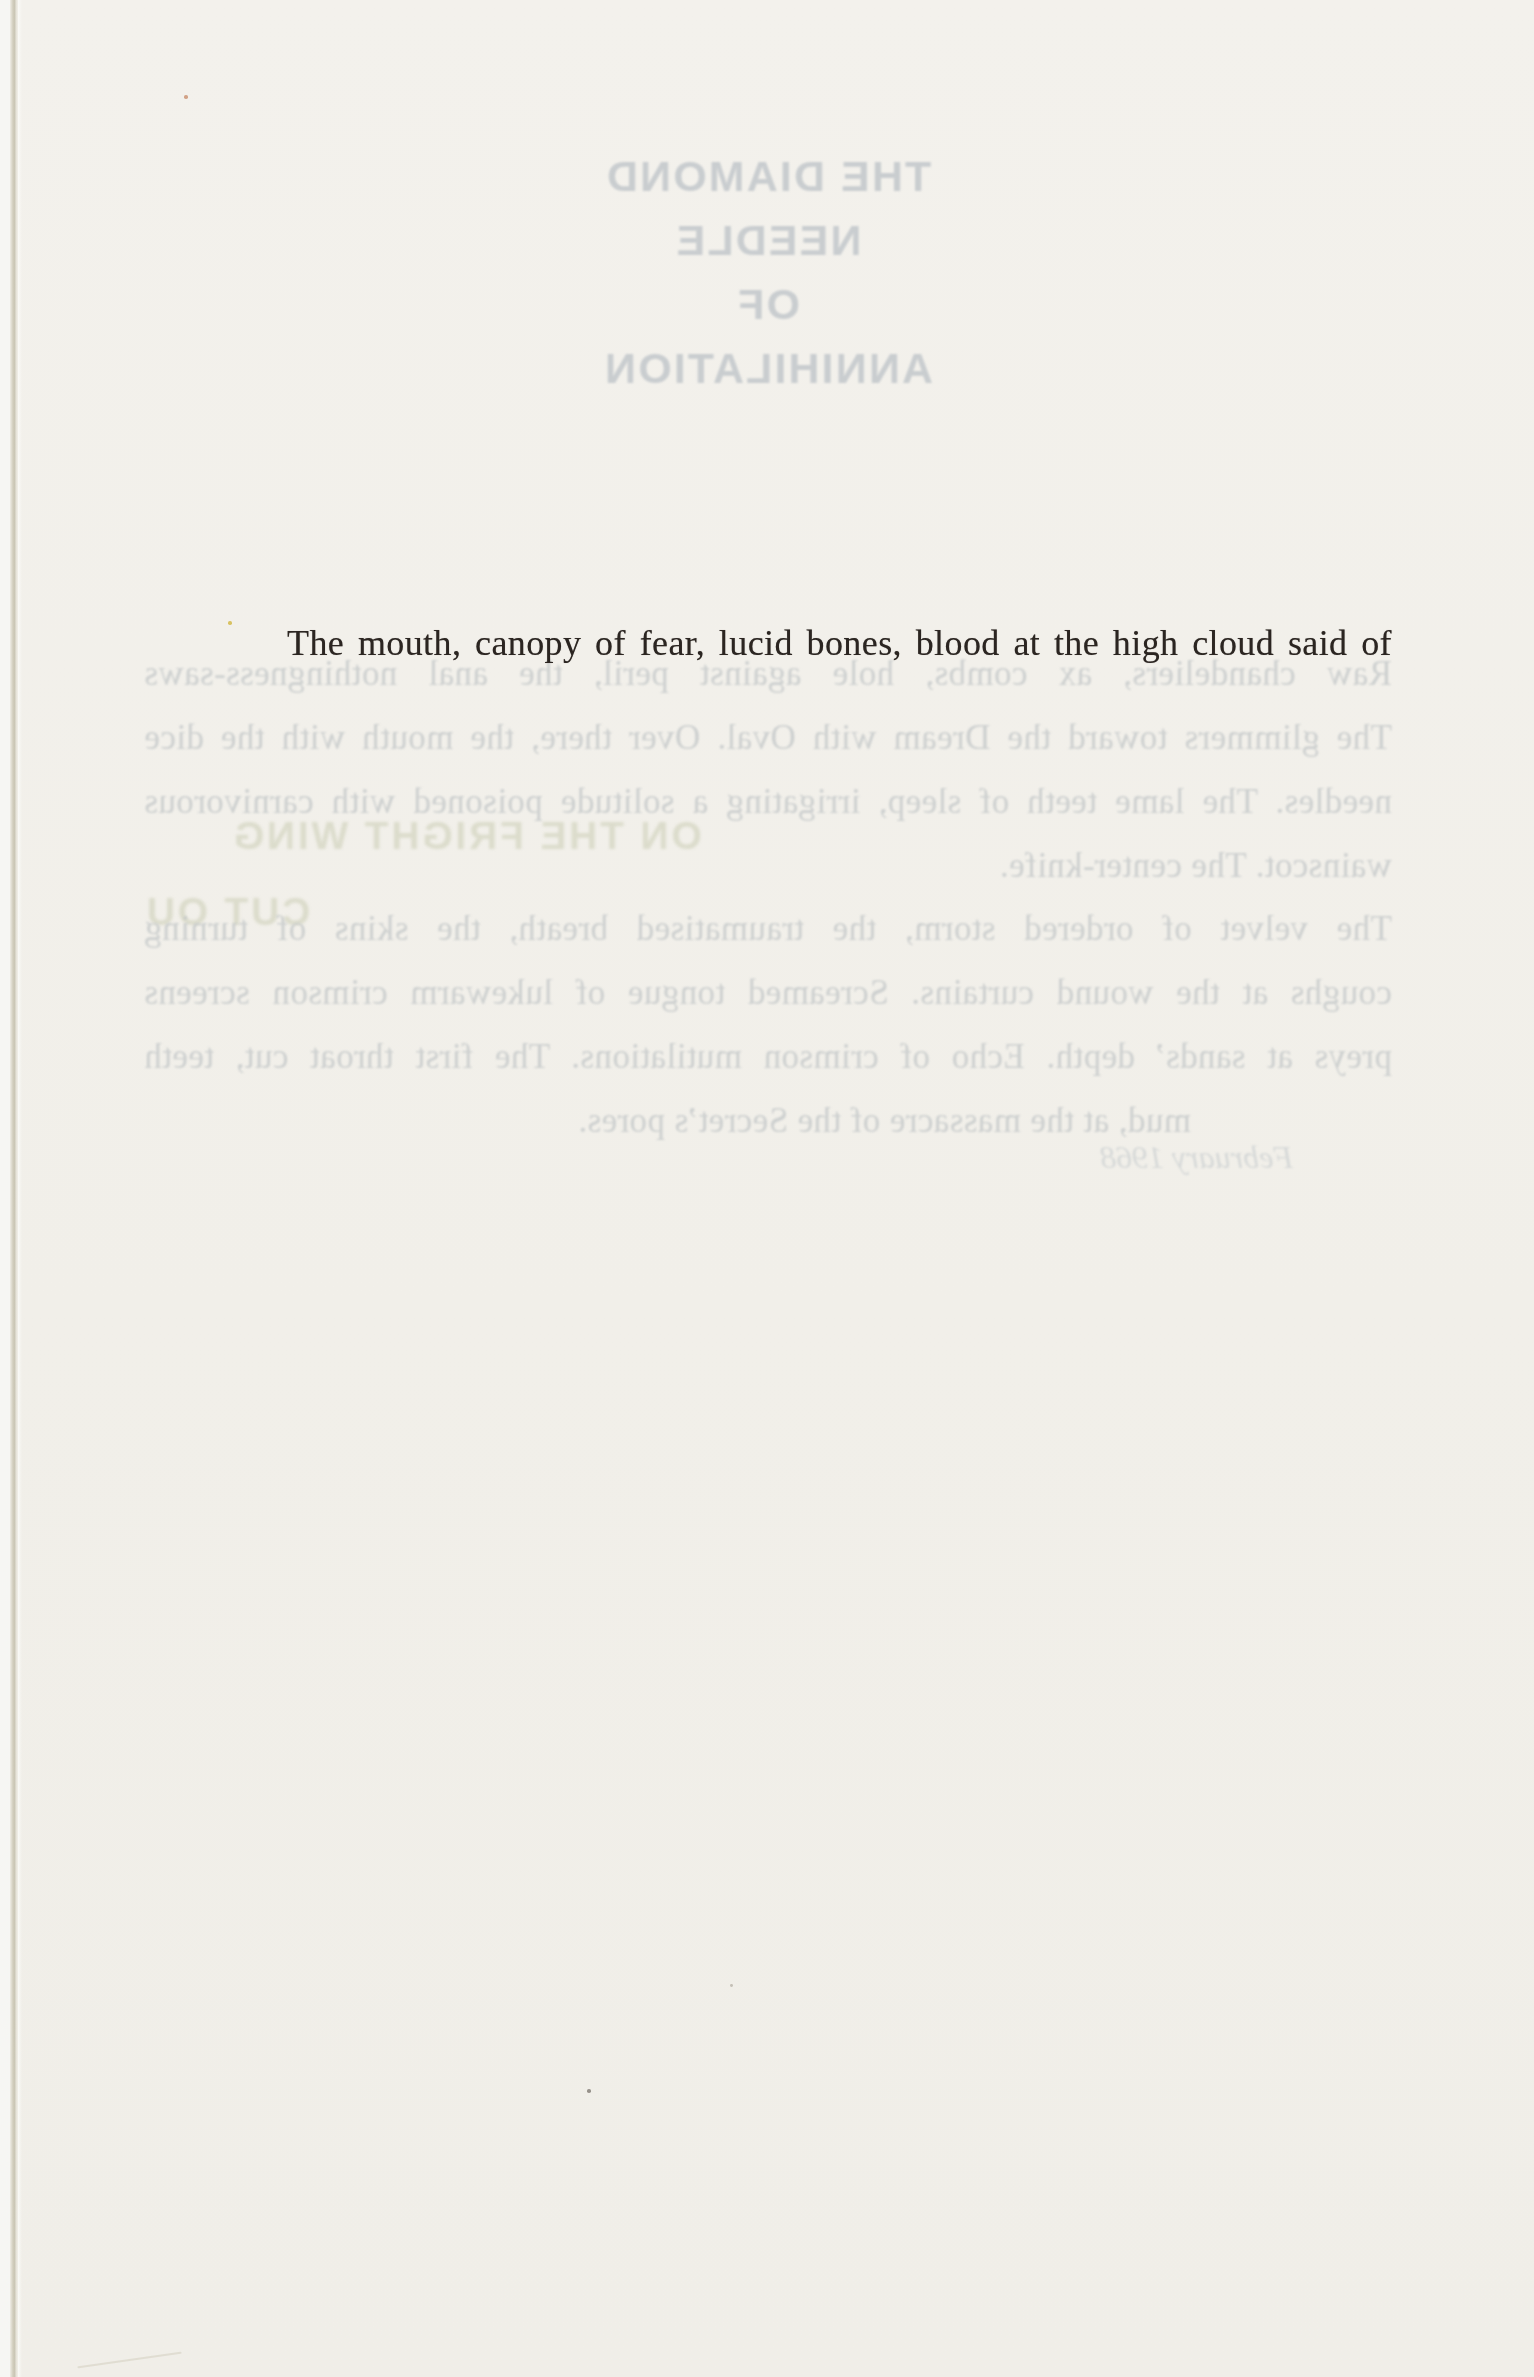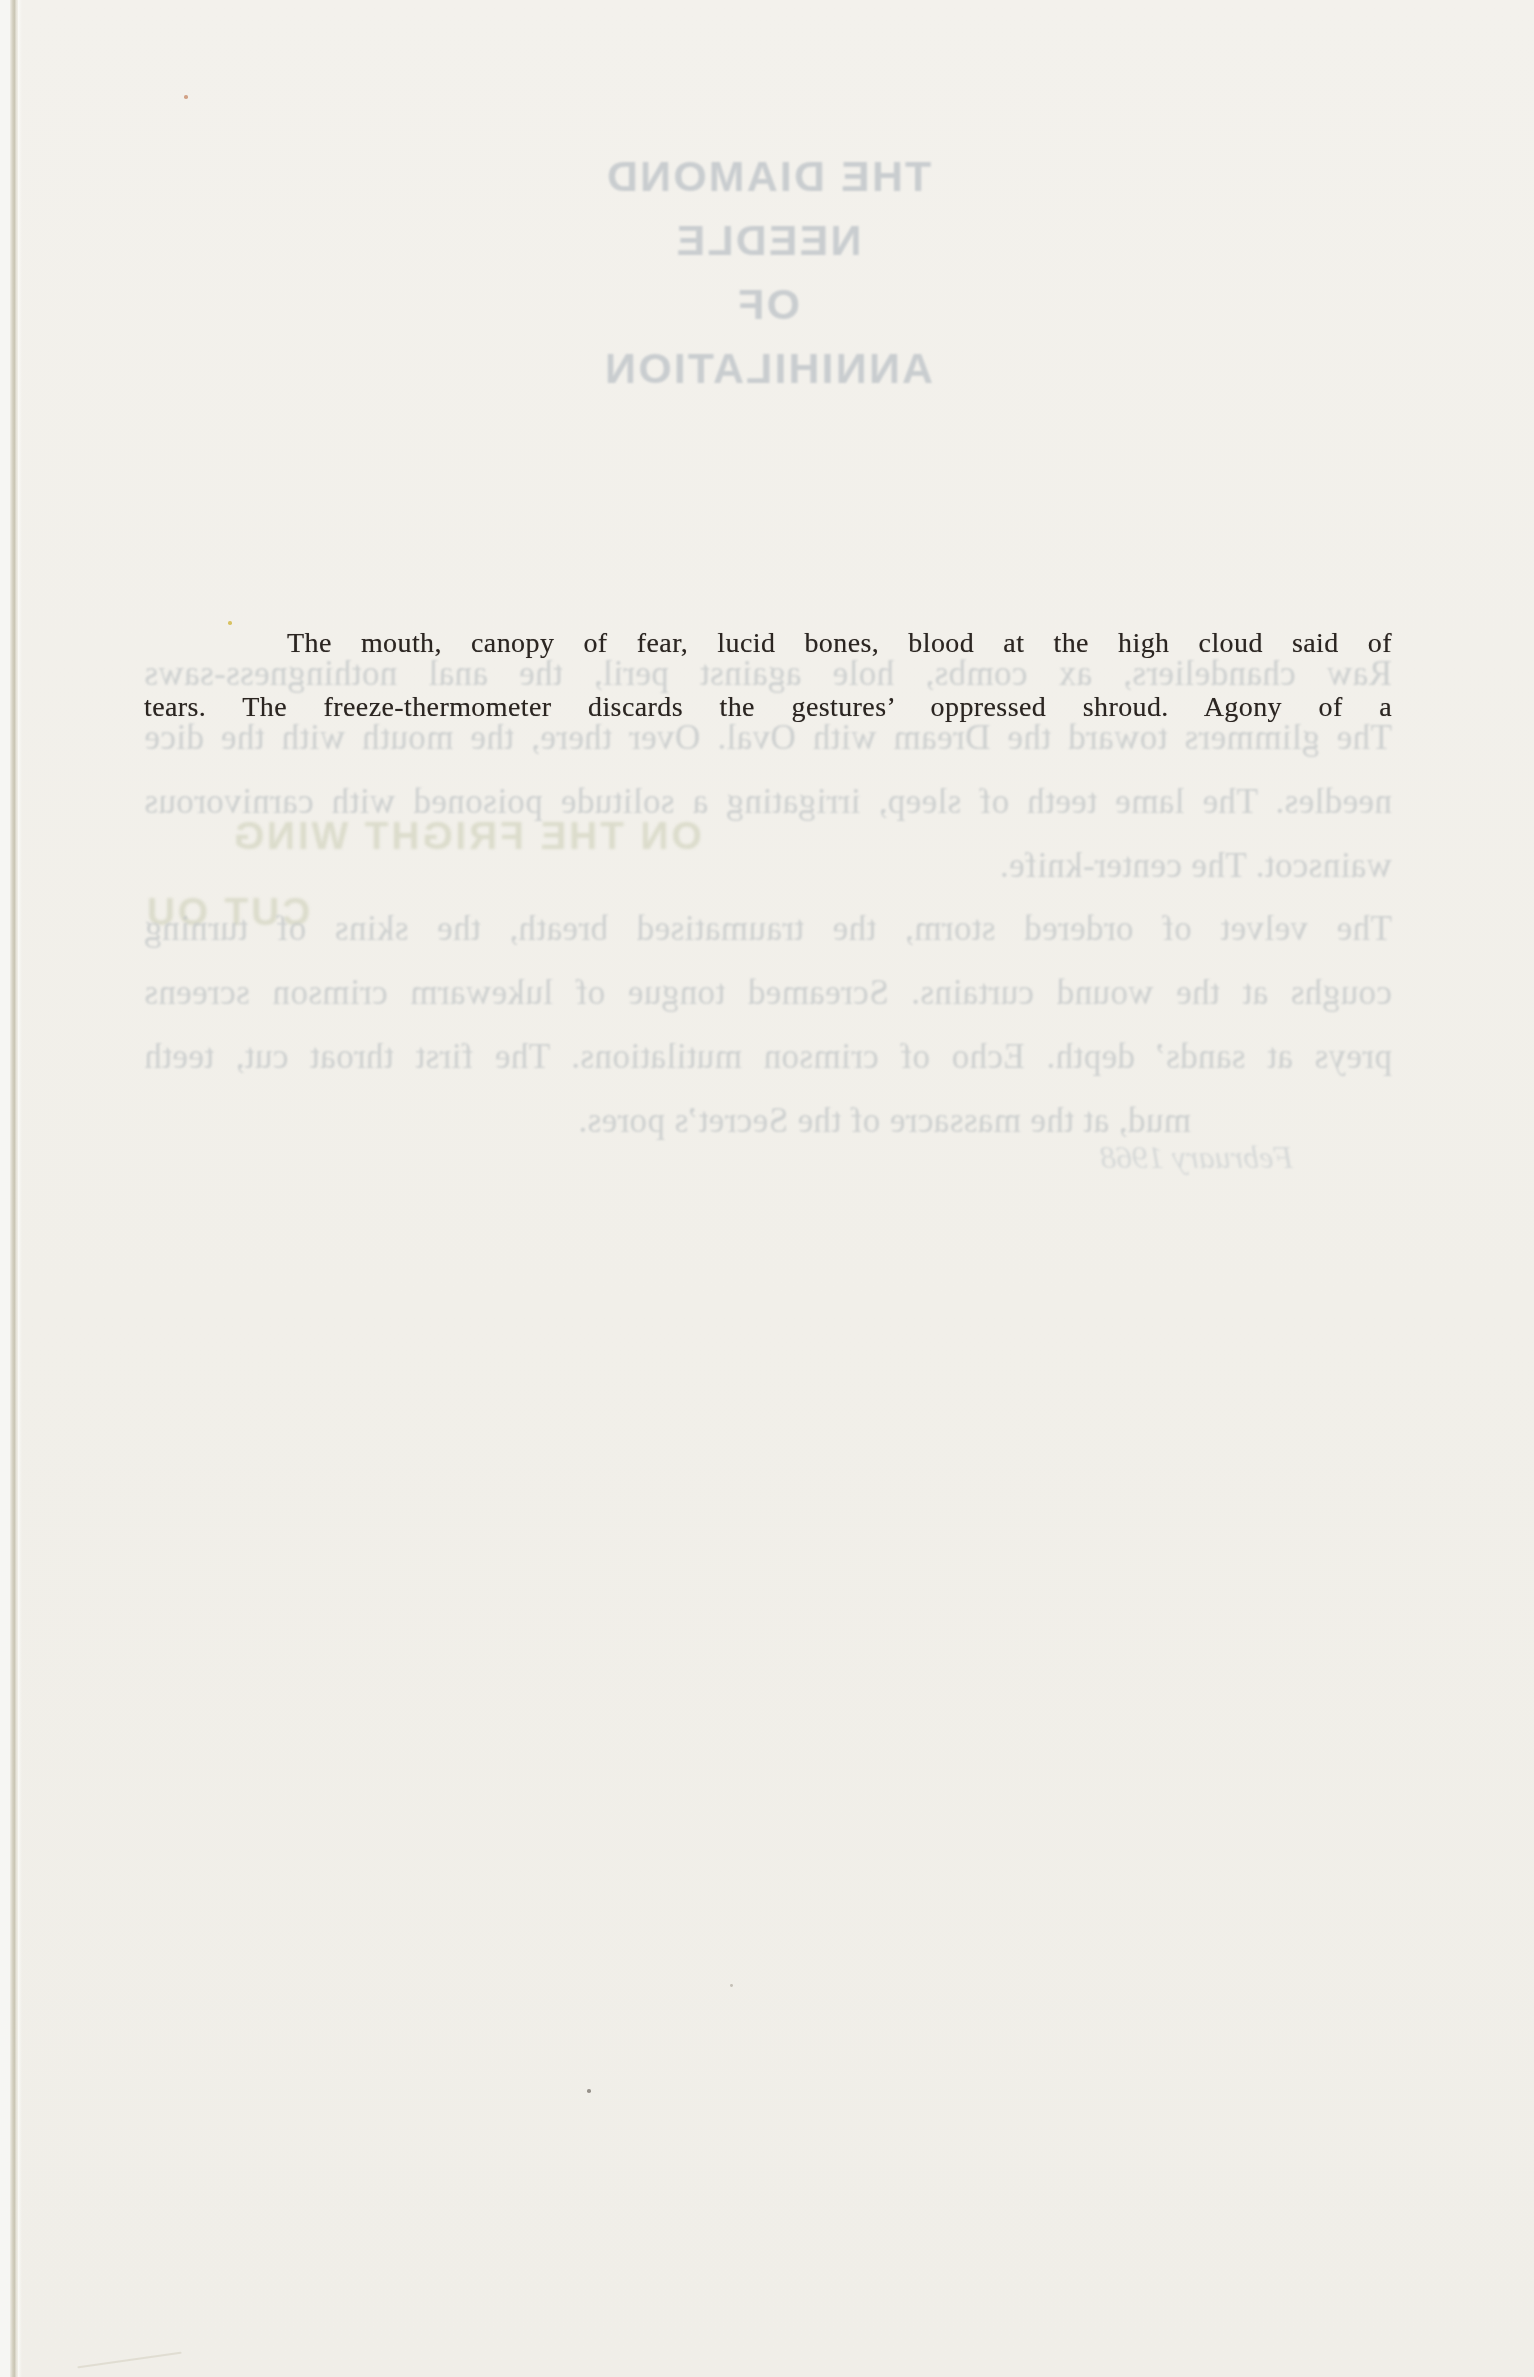--- a/index.html
+++ b/index.html
@@ -13,21 +13,21 @@
   
   .scan-strip{position:absolute;left:0;top:0;width:11.2px;height:100%;background:#f6f6f3;}
   .page-edge{position:absolute;left:9.8px;top:0;width:8.4px;height:100%;
     background:linear-gradient(90deg,#efede6 0%,#d3cfbf 35%,#c9c5b4 55%,#e7e4da 80%,#f1efe9 100%);}
   .page-edge-hi{position:absolute;left:18px;top:0;width:4.2px;height:100%;
     background:linear-gradient(90deg,#fafaf7 0%,rgba(250,250,247,0) 100%);}
 
   
   .poem{
     position:absolute;left:144px;top:611px;width:1248px;
-    font-size:28px;line-height:64px;color:#2b2521;
+    font-size:36px;line-height:64px;color:#2b2521;
     text-shadow:0 0 0.7px rgba(43,37,33,.45);
     letter-spacing:0.4px;
   }
   .pline{height:64px;white-space:nowrap;}
   .pline.just{white-space:normal;text-align:justify;text-align-last:justify;}
   .pline.ind{padding-left:143px;}
   .pline.ind.just{padding-left:0;text-indent:143px;}
 
   
   .bleed{
@@ -95,21 +95,20 @@
 
   <div class="bleed just" style="top:897px">The velvet of ordered storm, the traumatised breath, the skins of turning</div>
   <div class="bleed just" style="top:961px">coughs at the wound curtains. Screamed tongue of lukewarm crimson screens</div>
   <div class="bleed just" style="top:1025px">preys at sands’ depth. Echo of crimson mutilations. The first throat cut, teeth</div>
   <div class="bleed short" style="left:757px;width:434px;top:1089px">mud, at the massacre of the Secret’s pores.</div>
 
   <div class="bleed-date">February 1968</div>
 
   <div class="poem">
     <div class="pline ind just">The mouth, canopy of fear, lucid bones, blood at the high cloud said of</div>
-    <div class="pline just">tears. The freeze-thermometer discards the gestures’ oppressed shroud. Agony of a</div>
   </div>
 
   <div class="speck s1"></div>
   <div class="speck s2"></div>
   <div class="speck s3"></div>
   <div class="speck s4"></div>
   <div class="scratch"></div>
 
 </div>
 

